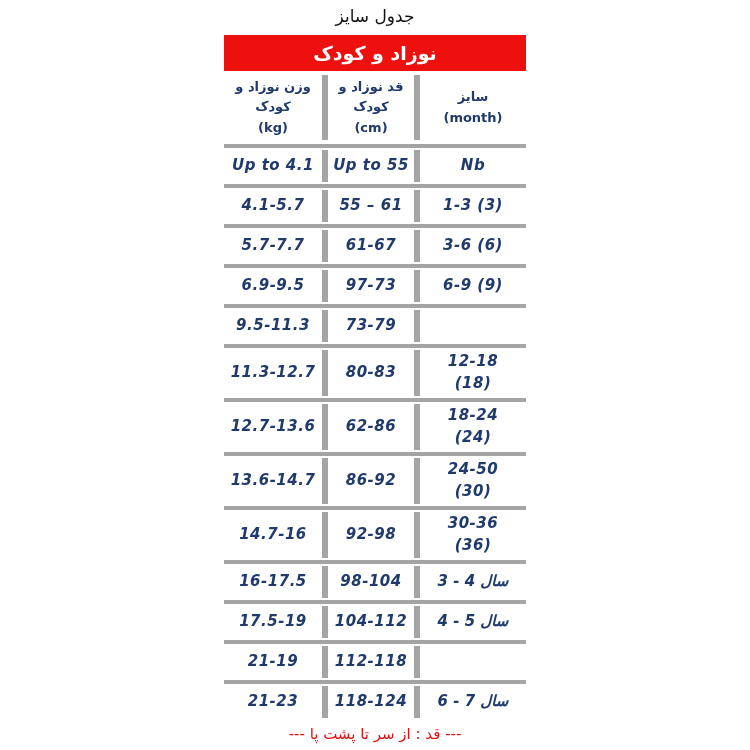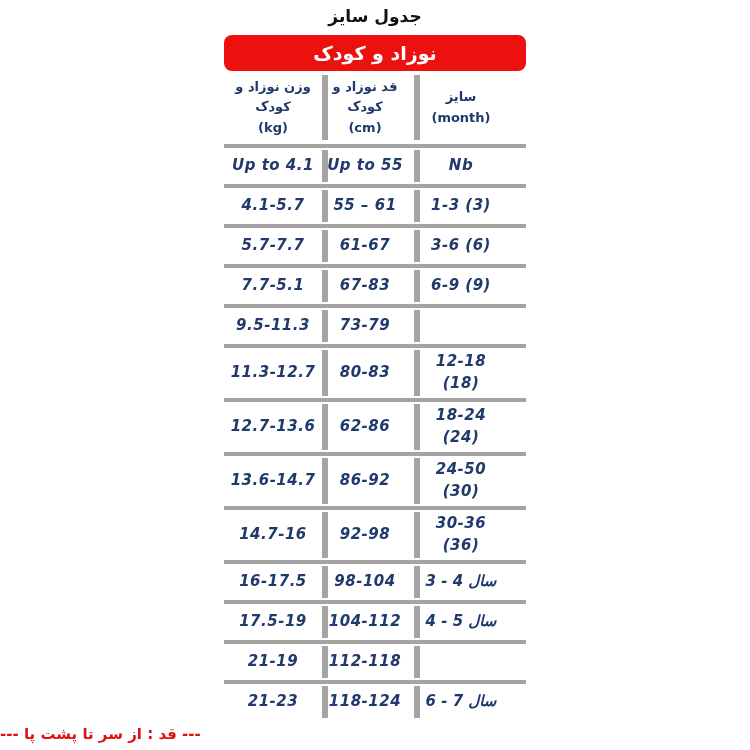--- a/index.html
+++ b/index.html
@@ -13,39 +13,39 @@
   html,body{margin:0;padding:0;}
   body{
     width:750px;height:750px;background:#ffffff;
     font-family:"Liberation Sans", sans-serif;
     overflow:hidden;
   }
   .page-title{
     padding-top:6px;height:24px;
     text-align:center;
     font-family:"DejaVu Sans", sans-serif;
-    font-weight:bold;font-size:17px;color:var(--title);
+    font-weight:normal;font-size:17px;color:var(--title);
   }
   .size-table{
     width:302px;margin:5px auto 0 auto;
   }
   .banner{
     height:36px;background:var(--banner-bg);
     display:flex;align-items:center;justify-content:center;
     color:#ffffff;font-weight:bold;font-size:19px;direction:rtl;
     font-family:"DejaVu Sans", sans-serif;
-    border-radius:8px;
   }
   .header-row{
     height:73px;
   }
   .row, .header-row{
     position:relative;
     display:grid;
     grid-template-columns:98px 86px 106px;
+    column-gap:6px;
     align-items:center;
   }
   .row{height:36px;}
   .row.tall{height:50px;}
   .cell{
     text-align:center;
     color:var(--navy);
     font-weight:bold;
   }
   .header-row .cell{
@@ -66,23 +66,23 @@
     background:var(--gray);
   }
   .header-row .vbar{top:4px;bottom:4px;}
   .vbar1{left:98px;}
   .vbar2{left:190px;}
   .divider{
     height:4px;background:var(--gray);
   }
   .footer-note{
     margin-top:5px;
-    text-align:left;
+    text-align:center;
     color:var(--footer-red);
-    font-weight:bold;font-size:15px;direction:rtl;
+    font-weight:normal;font-size:15px;direction:rtl;
     font-family:"DejaVu Sans", sans-serif;
   }
 </style>
 </head>
 <body>
 
 <div class="page-title">جدول سایز</div>
 
 <div class="size-table">
 
@@ -121,22 +121,22 @@
       <div class="divider"></div>
       <div class="row">
         <div class="cell cell-weight">5.7-7.7</div>
         <div class="cell cell-height">61-67</div>
         <div class="cell cell-size">3-6 (6)</div>
         <div class="vbar vbar1"></div>
         <div class="vbar vbar2"></div>
       </div>
       <div class="divider"></div>
       <div class="row">
-        <div class="cell cell-weight">7.7-5.1</div>
-        <div class="cell cell-height">67-83</div>
+        <div class="cell cell-weight">6.9-9.5</div>
+        <div class="cell cell-height">97-73</div>
         <div class="cell cell-size">6-9 (9)</div>
         <div class="vbar vbar1"></div>
         <div class="vbar vbar2"></div>
       </div>
       <div class="divider"></div>
       <div class="row">
         <div class="cell cell-weight">9.5-11.3</div>
         <div class="cell cell-height">73-79</div>
         <div class="vbar vbar1"></div>
         <div class="vbar vbar2"></div>

